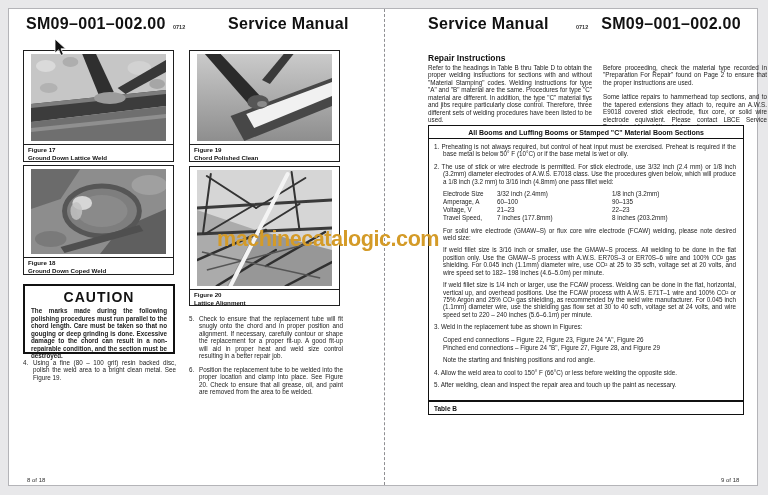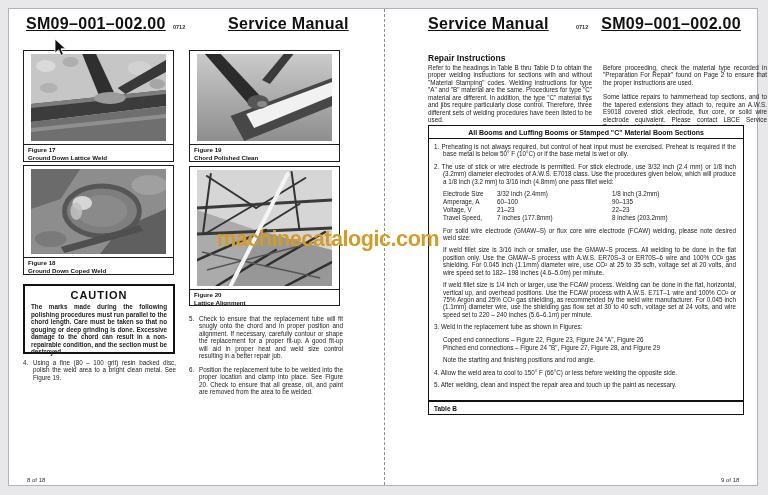--- a/index.html
+++ b/index.html
@@ -10,32 +10,32 @@
     color:#1c1c1c;
   }
   .sheet{
     position:absolute;left:8px;top:8px;width:750px;height:478px;
     background:#ffffff;border:1px solid #b4b4b8;box-sizing:border-box;
   }
   .divider{
     position:absolute;left:375px;top:0;height:476px;width:0;
     border-left:1px dashed #8f8f92;
   }
-  .hdr{position:absolute;font-weight:bold;font-size:16px;letter-spacing:.3px;color:#111;white-space:nowrap;text-decoration:underline;}
+  .hdr{position:absolute;font-weight:bold;font-size:16px;letter-spacing:.3px;color:#111;white-space:nowrap;}
   .rev{position:absolute;font-weight:bold;font-size:5.5px;color:#333;}
   .body-txt{font-size:6.3px;line-height:1.18;text-align:justify;color:#222;}
   
   .fig{position:absolute;border:1px solid #1e1e1e;box-sizing:border-box;background:#fff;}
   .fig-photo{margin:3px 7px 0 7px;overflow:hidden;background:#bbb;}
   .fig-photo svg{display:block;width:100%;height:100%;}
   .fig-cap{border-top:1px solid #1e1e1e;margin-top:3px;padding:1px 4px 2px 4px;
     font-size:6.2px;font-weight:bold;line-height:1.25;color:#111;}
   
   .caution{position:absolute;border:2px solid #111;box-sizing:border-box;padding:2px 6px 0 6px;}
-  .caution-title{text-align:center;font-weight:bold;font-size:11px;letter-spacing:1px;margin:1px 0 2px 0;color:#111;}
+  .caution-title{text-align:center;font-weight:bold;font-size:14px;letter-spacing:1px;margin:1px 0 2px 0;color:#111;}
   .caution-body{font-size:6.3px;line-height:1.2;text-align:justify;font-weight:bold;color:#222;}
   
   .step{position:absolute;display:flex;}
   .step .num{flex:0 0 10px;font-size:6.3px;line-height:1.18;}
   .step .txt{flex:1;}
   
   .rp-heading{position:absolute;font-weight:bold;font-size:8.5px;color:#111;}
   .rp-intro{position:absolute;display:flex;gap:11px;}
   .rp-intro > div{width:164px;}
   .rp-intro p{margin:0 0 7px 0;}

